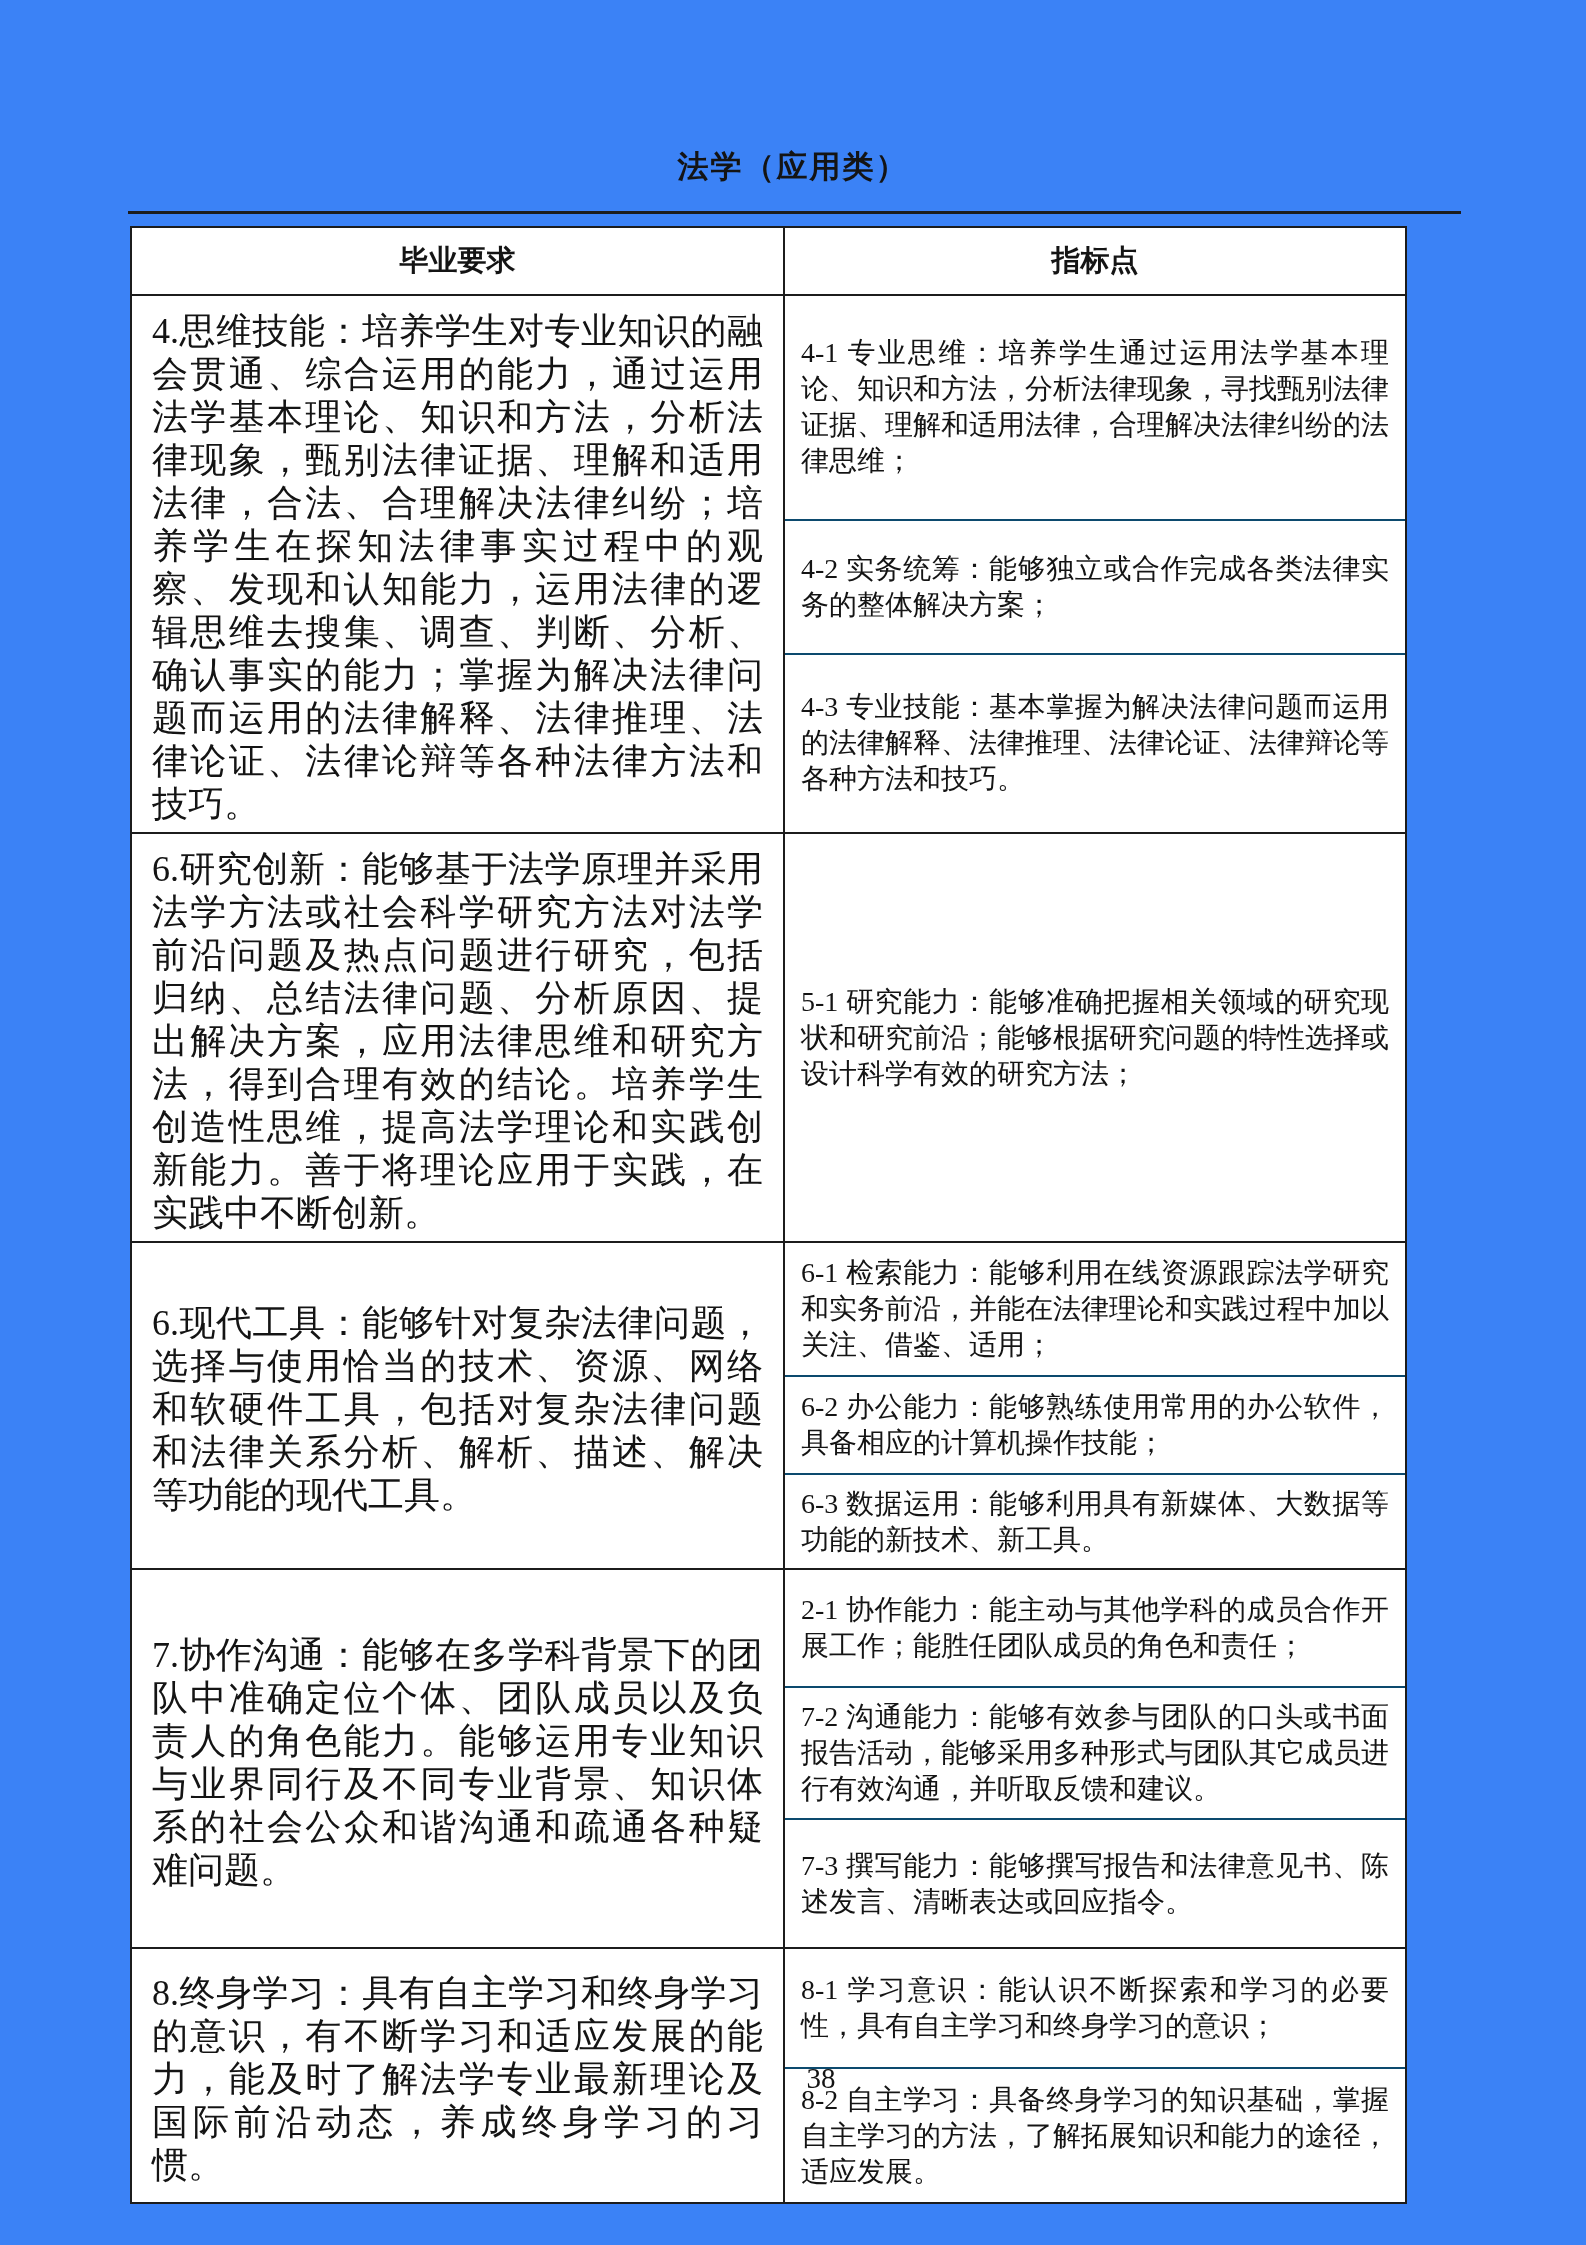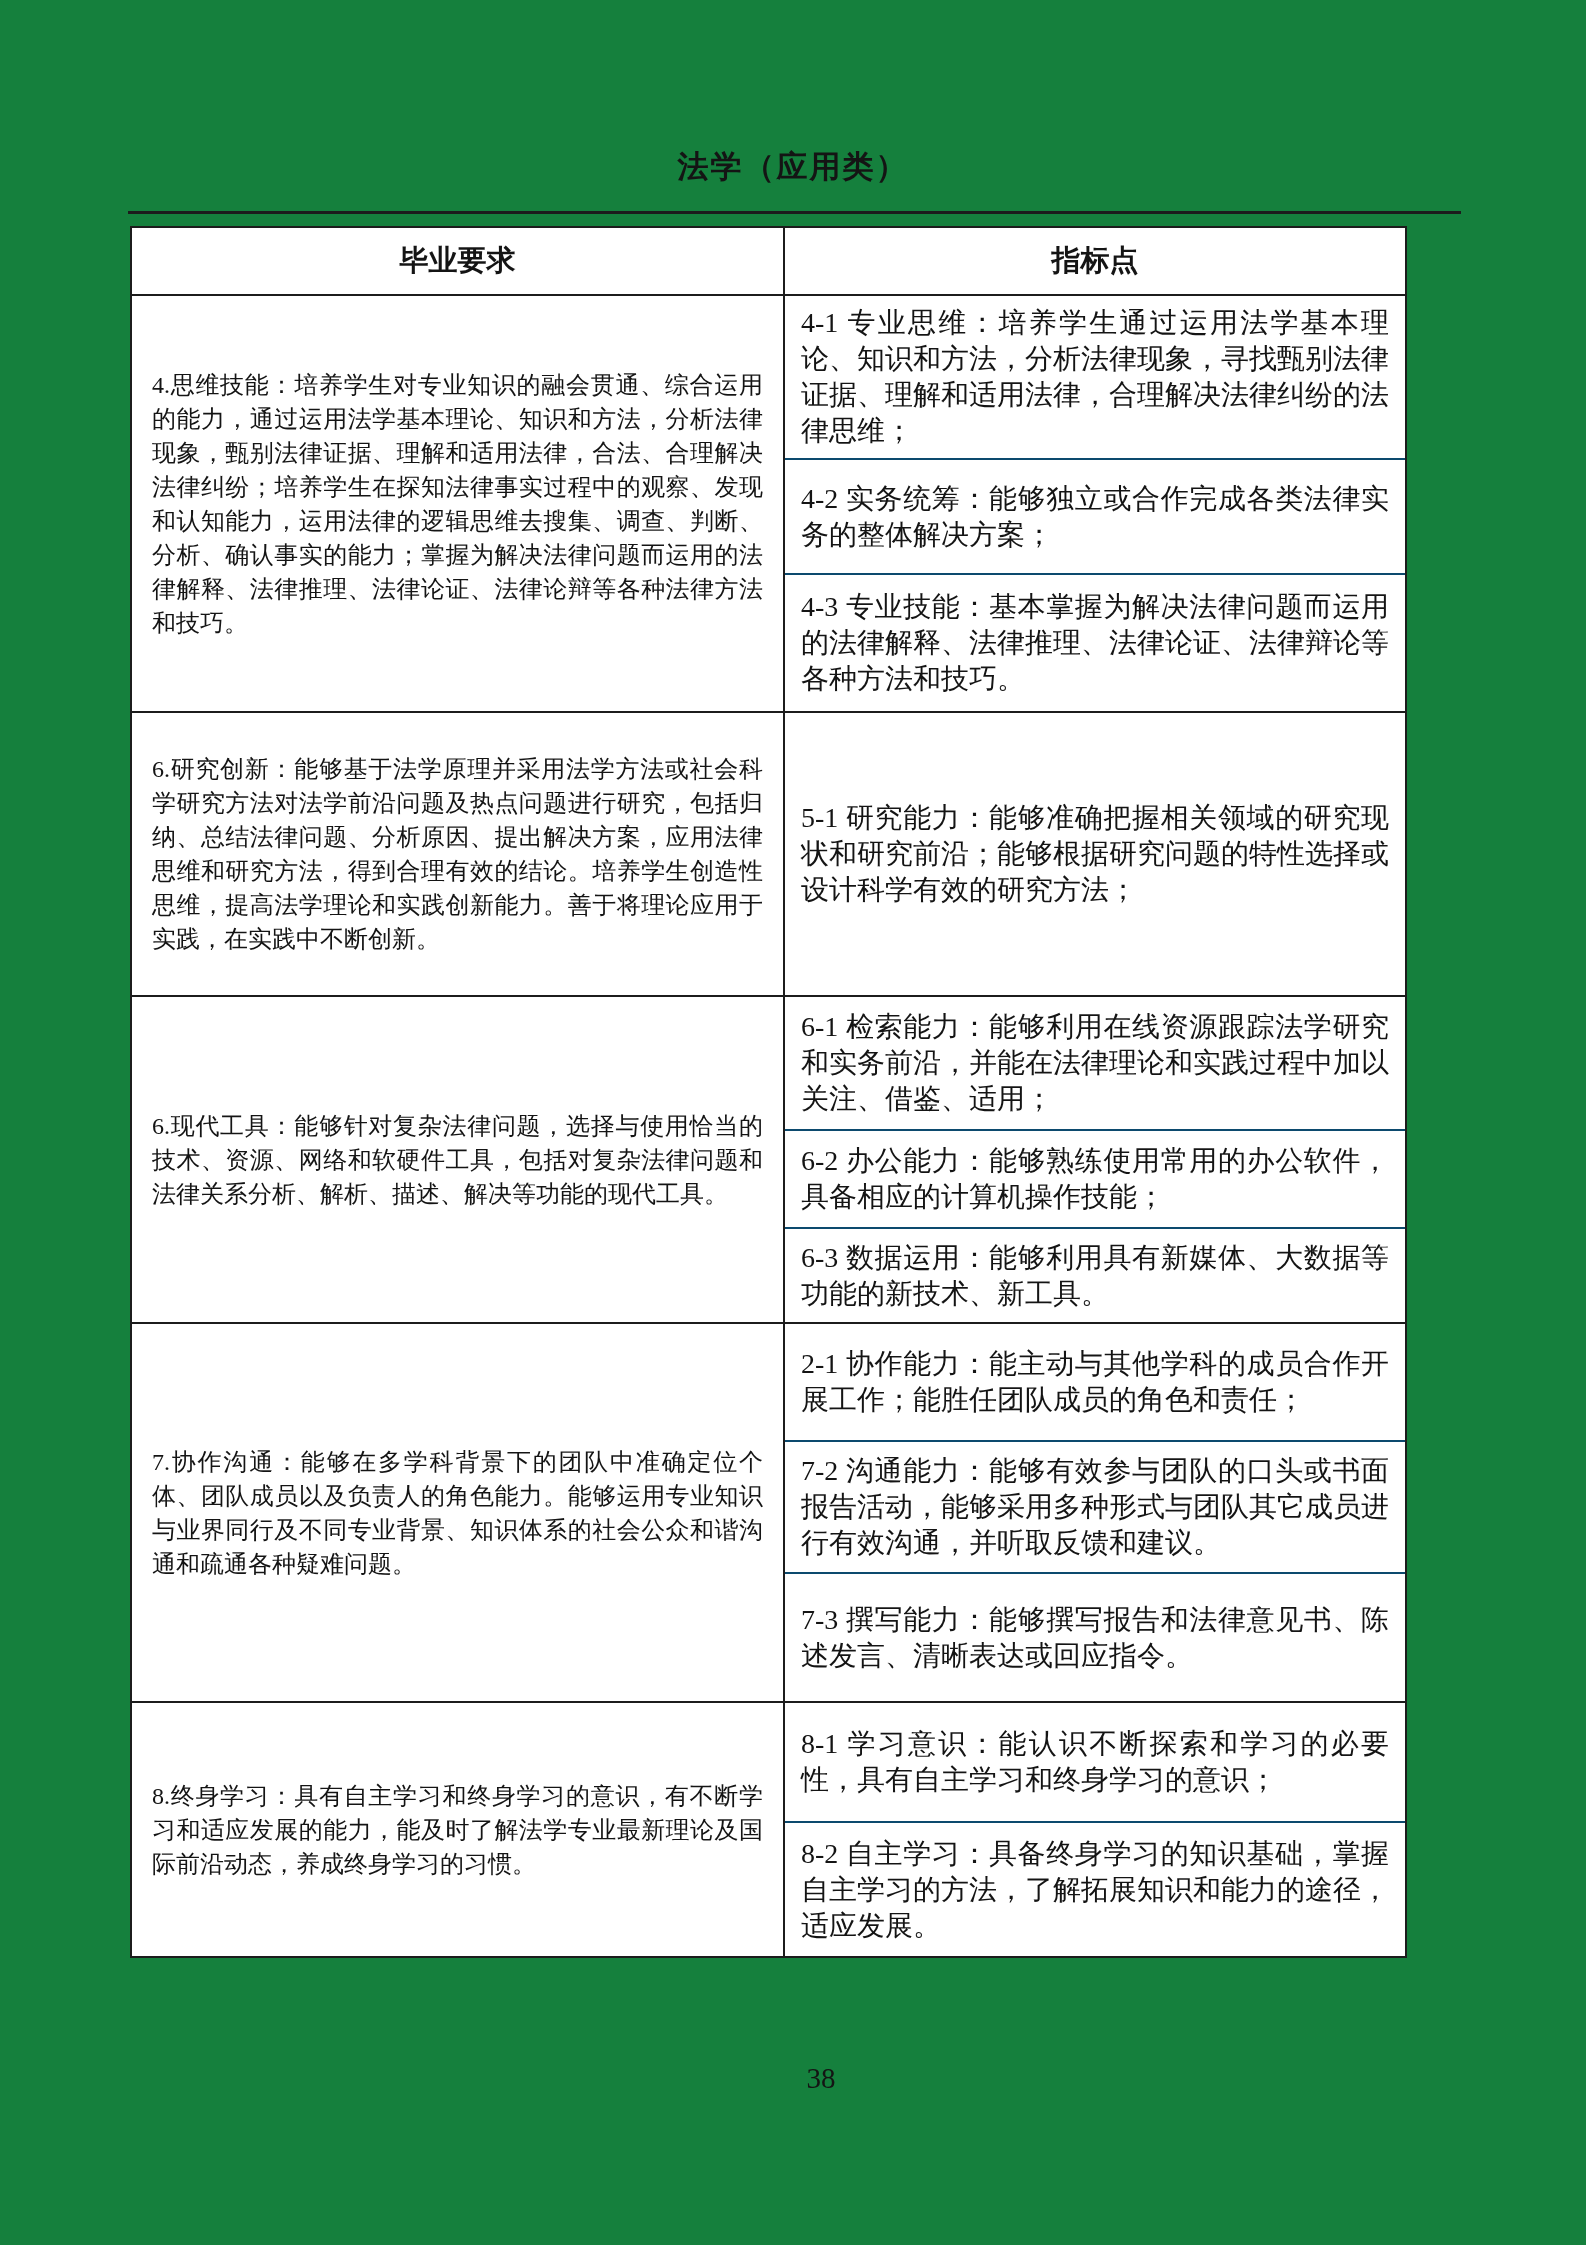--- a/index.html
+++ b/index.html
@@ -1,20 +1,20 @@
 <!DOCTYPE html>
 <html><head>
 <meta charset="utf-8">
 <style>
   html,body { margin:0; padding:0; background:#ffffff; }
   .page {
     position:relative;
     width:1586px;
     height:2245px;
-    background:#15803d;
+    background:#3b82f6;
     color:#141414;
     font-family:"Liberation Serif","DejaVu Serif",serif;
     overflow:hidden;
   }
   .doc-title {
     position:absolute;
     top:146px;
     left:0;
     width:100%;
     text-align:center;
@@ -62,23 +62,24 @@
     justify-content:center;
     align-items:center;
     display:flex;
     font-family:"Liberation Sans","DejaVu Sans",sans-serif;
     font-weight:700;
     font-size:29px;
     padding:6px 0;
   }
   .req-text {
     width:100%;
-    font-size:24px;
-    line-height:34px;
+    font-size:36px;
+    line-height:43px;
     text-align:justify;
+    margin-top:8px;
   }
   .ind {
     border-top:2px solid #0c4a6e;
     box-sizing:border-box;
     display:flex;
     align-items:center;
     padding:6px 16px;
   }
   .cell-right .ind:first-child { border-top:none; }
   .ind-text {

